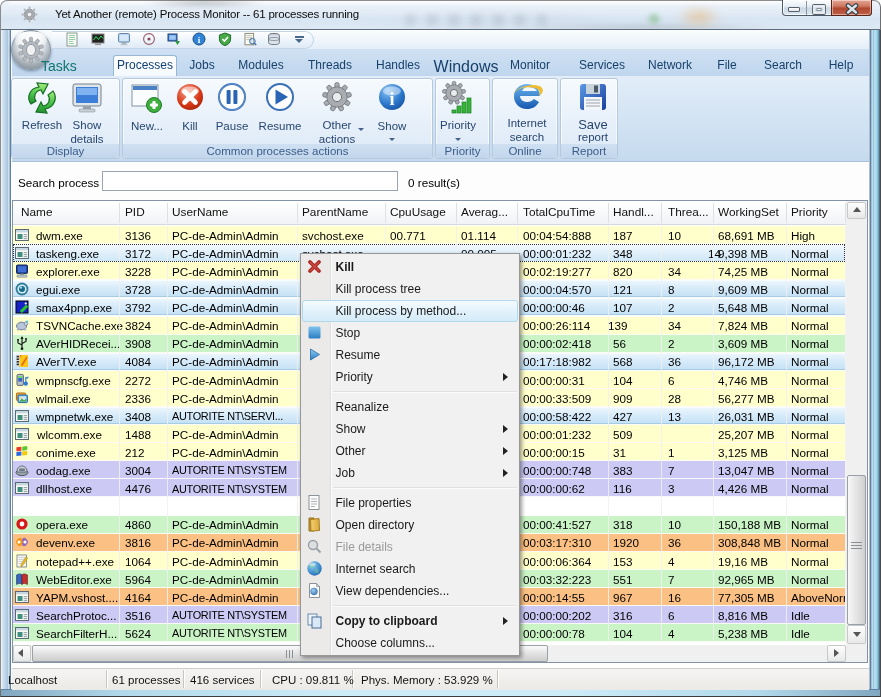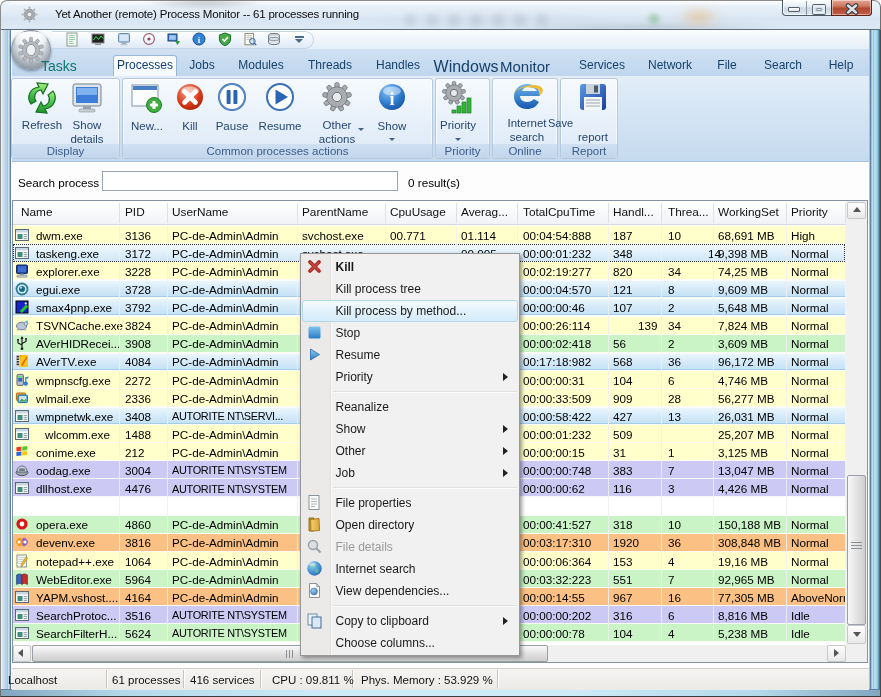--- a/index.html
+++ b/index.html
@@ -139,21 +139,21 @@
   </svg>
 <div style="position:absolute;left:295px;top:36px;width:9px;height:2px;background:#4a6a8c;"></div>
 <div class="ab" style="left:295px;top:39px;width:0;height:0;border-top:4px solid #4a6a8c;border-left:4px solid transparent;border-right:4px solid transparent;"></div>
 <div style="position:absolute;left:113px;top:55px;width:64px;height:21px;background:linear-gradient(#fefefe,#f4f9fd);border:1px solid #98b7d4;border-bottom:none;border-radius:3px 3px 0 0;"></div>
 <div style="position:absolute;left:41px;top:58px;width:80px;text-align:left;font-size:14px;color:#0f766e;">Tasks</div>
 <div style="position:absolute;left:162px;top:58px;width:80px;text-align:center;font-size:12px;color:#17406a;">Jobs</div>
 <div style="position:absolute;left:221px;top:58px;width:80px;text-align:center;font-size:12px;color:#17406a;">Modules</div>
 <div style="position:absolute;left:290px;top:58px;width:80px;text-align:center;font-size:12px;color:#17406a;">Threads</div>
 <div style="position:absolute;left:358px;top:58px;width:80px;text-align:center;font-size:12px;color:#17406a;">Handles</div>
 <div style="position:absolute;left:426px;top:58px;width:80px;text-align:center;font-size:16px;color:#17406a;">Windows</div>
-<div style="position:absolute;left:500px;top:58px;width:80px;text-align:left;font-size:15px;color:#17406a;">Monitor</div>
+<div style="position:absolute;left:470px;top:58px;width:80px;text-align:right;font-size:12px;color:#17406a;">Monitor</div>
 <div style="position:absolute;left:562px;top:58px;width:80px;text-align:center;font-size:12px;color:#17406a;">Services</div>
 <div style="position:absolute;left:630px;top:58px;width:80px;text-align:center;font-size:12px;color:#17406a;">Network</div>
 <div style="position:absolute;left:687px;top:58px;width:80px;text-align:center;font-size:12px;color:#17406a;">File</div>
 <div style="position:absolute;left:743px;top:58px;width:80px;text-align:center;font-size:12px;color:#17406a;">Search</div>
 <div style="position:absolute;left:801px;top:58px;width:80px;text-align:center;font-size:12px;color:#17406a;">Help</div>
 <div style="position:absolute;left:113px;top:58px;width:64px;text-align:center;font-size:12px;color:#123e72;">Processes</div>
 <div style="position:absolute;left:12px;top:76px;width:857px;height:86px;background:linear-gradient(#e2edf8,#cde0f2 70%,#c6daee);border-bottom:1px solid #a8c2dc;"></div>
 <div style="position:absolute;left:11px;top:78px;width:109px;height:81px;border:1px solid #b5c9de;border-radius:3px;background:linear-gradient(#f6fafd 0%,#e7f0fa 55%,#dbe9f6 100%);box-shadow:inset 0 0 0 1px rgba(255,255,255,0.7);"></div>
 <div style="position:absolute;left:12px;top:144px;width:107px;height:14px;background:linear-gradient(#cfe0f2,#c2d6ec);border-radius:0 0 3px 3px;font-size:11.5px;color:#3c5c88;text-align:center;line-height:14px;">Display</div>
 <div style="position:absolute;left:122px;top:78px;width:311px;height:81px;border:1px solid #b5c9de;border-radius:3px;background:linear-gradient(#f6fafd 0%,#e7f0fa 55%,#dbe9f6 100%);box-shadow:inset 0 0 0 1px rgba(255,255,255,0.7);"></div>
@@ -296,21 +296,21 @@
 <div style="position:absolute;left:102px;top:120px;width:90px;text-align:center;font-size:11.5px;color:#27466f;">New...</div>
 <div style="position:absolute;left:145px;top:120px;width:90px;text-align:center;font-size:11.5px;color:#27466f;">Kill</div>
 <div style="position:absolute;left:187px;top:120px;width:90px;text-align:center;font-size:11.5px;color:#27466f;">Pause</div>
 <div style="position:absolute;left:235px;top:120px;width:90px;text-align:center;font-size:11.5px;color:#27466f;">Resume</div>
 <div style="position:absolute;left:292px;top:119px;width:90px;text-align:center;font-size:11.5px;color:#27466f;">Other</div>
 <div style="position:absolute;left:292px;top:133px;width:90px;text-align:center;font-size:11.5px;color:#27466f;">actions</div>
 <div style="position:absolute;left:347px;top:120px;width:90px;text-align:center;font-size:11.5px;color:#27466f;">Show</div>
 <div style="position:absolute;left:413px;top:119px;width:90px;text-align:center;font-size:11.5px;color:#27466f;">Priority</div>
 <div style="position:absolute;left:482px;top:117px;width:90px;text-align:center;font-size:11.5px;color:#27466f;">Internet</div>
 <div style="position:absolute;left:482px;top:131px;width:90px;text-align:center;font-size:11.5px;color:#27466f;">search</div>
-<div style="position:absolute;left:548px;top:117px;width:90px;text-align:left;font-size:11px;color:#27466f;">Save</div>
+<div style="position:absolute;left:548px;top:117px;width:90px;text-align:center;font-size:13px;color:#27466f;">Save</div>
 <div style="position:absolute;left:548px;top:131px;width:90px;text-align:center;font-size:11.5px;color:#27466f;">report</div>
 <div class="ab" style="left:389px;top:138px;width:0;height:0;border-top:3.5px solid #44618c;border-left:3.5px solid transparent;border-right:3.5px solid transparent;"></div>
 <div class="ab" style="left:455px;top:138px;width:0;height:0;border-top:3.5px solid #44618c;border-left:3.5px solid transparent;border-right:3.5px solid transparent;"></div>
 <div class="ab" style="left:358px;top:128px;width:0;height:0;border-top:3.5px solid #44618c;border-left:3.5px solid transparent;border-right:3.5px solid transparent;"></div>
 <div style="position:absolute;left:12px;top:163px;width:857px;height:37px;background:#fdfdfe;"></div>
 <div style="position:absolute;left:18px;top:176px;font-size:11.7px;color:#000;">Search process</div>
 <div style="position:absolute;left:102px;top:171px;width:296px;height:20px;background:#fff;border:1px solid #9aa5b1;"></div>
 <div style="position:absolute;left:408px;top:176px;font-size:11.7px;color:#000;">0 result(s)</div>
 <div style="position:absolute;left:12px;top:200px;width:856px;height:463px;background:#fff;border:1px solid #8393a3;"></div>
 <div style="position:absolute;left:13px;top:201px;width:854px;height:24px;background:linear-gradient(#ffffff,#f7f8fa 60%,#f1f2f5);border-bottom:1px solid #d5d8dc;"></div>
@@ -429,21 +429,21 @@
         <ellipse cx="6.6" cy="8" rx="5" ry="3.8" fill="#b9c6da" stroke="#6a7890"></ellipse>
         <circle cx="11" cy="5.6" r="1.8" fill="#cdd8e8" stroke="#6a7890" stroke-width="0.7"></circle>
         <circle cx="3" cy="11.4" r="1.2" fill="#aab8cc"></circle>
         <circle cx="10.2" cy="11.4" r="1.2" fill="#aab8cc"></circle>
         <circle cx="12" cy="3.4" r="1" fill="#24c4e8"></circle>
       </svg></span>
     <span class="cell" style="left:23px;">TSVNCache.exe</span>
     <span class="cell" style="left:112px;">3824</span>
     <span class="cell" style="left:159px;">PC-de-Admin\Admin</span>
     <span class="cell" style="left:510px;">00:00:26:114</span>
-    <span class="cell" style="left:625px;text-align:center;">139</span>
+    <span class="cell" style="left:595px;text-align:center;">139</span>
     <span class="cell" style="left:655px;">34</span>
     <span class="cell" style="left:705px;">7,824 MB</span>
     <span class="cell" style="left:778px;">Normal</span>
   </div>
 <div class="row r-g" style="top:334.6px">
     <span class="ab" style="left:2px;top:1.8px"><svg width="14" height="14" viewBox="0 0 14 14">
         <g stroke="#111" stroke-width="1.1" fill="none">
           <path d="M7 1.5 L7 12.5"></path>
           <path d="M7 9 L3 7 L3 4.6"></path>
           <path d="M7 7.5 L11 5.5 L11 3.8"></path>
@@ -539,21 +539,21 @@
   </div>
 <div class="row r-y" style="top:425.1px">
     <span class="ab" style="left:2px;top:1.8px"><svg width="14" height="14" viewBox="0 0 14 14">
         <rect x="0.5" y="1.5" width="13" height="11" fill="#fbfbf4" stroke="#5a6a74"></rect>
         <rect x="1" y="2" width="12" height="2.4" fill="#c8d8e2"></rect>
         <rect x="2.5" y="6" width="5" height="5" fill="#3f8f80"></rect>
         <rect x="8.6" y="6" width="3.6" height="1.2" fill="#9aa8b0"></rect>
         <rect x="8.6" y="8" width="3.6" height="1.2" fill="#9aa8b0"></rect>
         <rect x="8.6" y="10" width="3.6" height="1.2" fill="#9aa8b0"></rect>
       </svg></span>
-    <span class="cell" style="left:32px;">wlcomm.exe</span>
+    <span class="cell" style="left:24px;">wlcomm.exe</span>
     <span class="cell" style="left:112px;">1488</span>
     <span class="cell" style="left:159px;">PC-de-Admin\Admin</span>
     <span class="cell" style="left:510px;">00:00:01:232</span>
     <span class="cell" style="left:600px;">509</span>
     <span class="cell" style="left:655px;margin-top:22px;">12</span>
     <span class="cell" style="left:705px;">25,207 MB</span>
     <span class="cell" style="left:778px;">Normal</span>
   </div>
 <div class="row r-y" style="top:443.2px">
     <span class="ab" style="left:2px;top:1.8px"><svg width="14" height="14" viewBox="0 0 14 14">
@@ -886,18 +886,18 @@
     <defs>
       <radialGradient id="dg" cx="0.35" cy="0.3" r="1">
         <stop offset="0" stop-color="#9fd0f0"></stop>
         <stop offset="1" stop-color="#2a62a8"></stop>
       </radialGradient>
     </defs>
     <circle cx="8" cy="9.5" r="3.4" fill="none" stroke="#3a72b4" stroke-width="0.6"></circle>
   </svg>
 <div style="position:absolute;left:333px;top:605px;width:184px;height:1px;background:#e0e0e0;"></div>
 <div style="position:absolute;left:333px;top:606px;width:184px;height:1px;background:#fafafa;"></div>
-<div class="mi" style="top:613.5px;font-weight:normal;color:#1a1a1a">Copy to clipboard</div>
+<div class="mi" style="top:613.5px;font-weight:bold;color:#1a1a1a">Copy to clipboard</div>
 <svg class="ab" style="left:306px;top:612px" width="17" height="17" viewBox="0 0 17 17">
     <rect x="2" y="2" width="9" height="11" fill="#eef4fa" stroke="#6a8cb0"></rect>
     <rect x="6" y="5" width="9" height="11" fill="#d8e8f6" stroke="#4a6c94"></rect>
   </svg>
 <div class="ab" style="left:503px;top:617px;width:0;height:0;border-left:5px solid #222;border-top:4.5px solid transparent;border-bottom:4.5px solid transparent;"></div>
 <div class="mi" style="top:635.5px;font-weight:normal;color:#1a1a1a">Choose columns...</div>
 </body></html>

